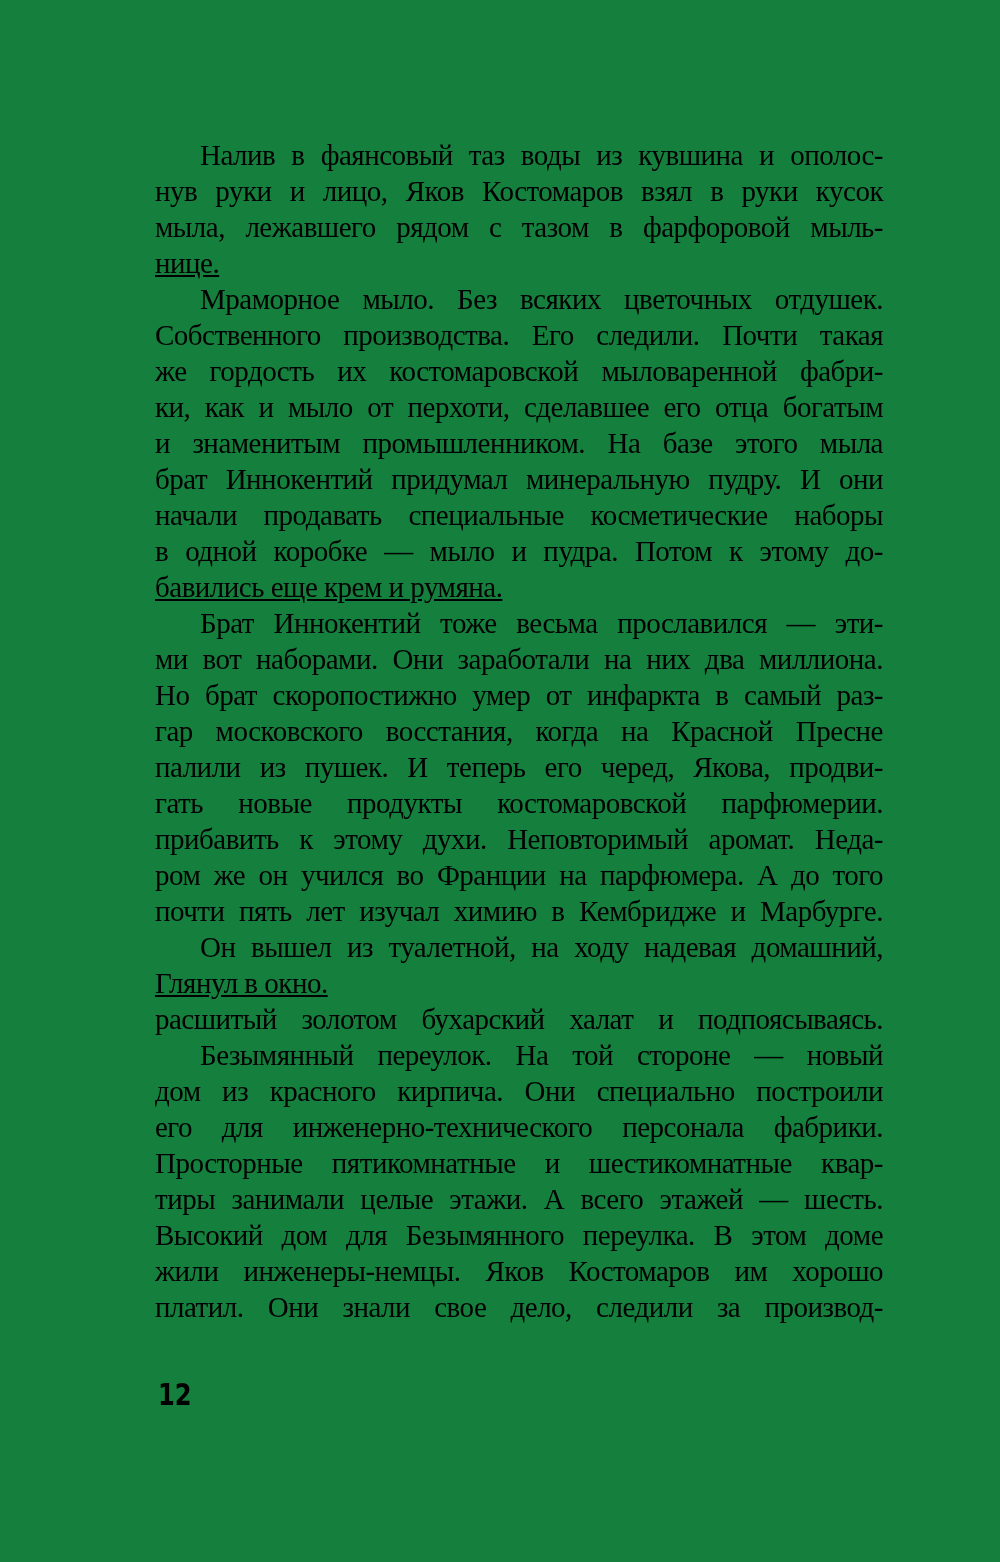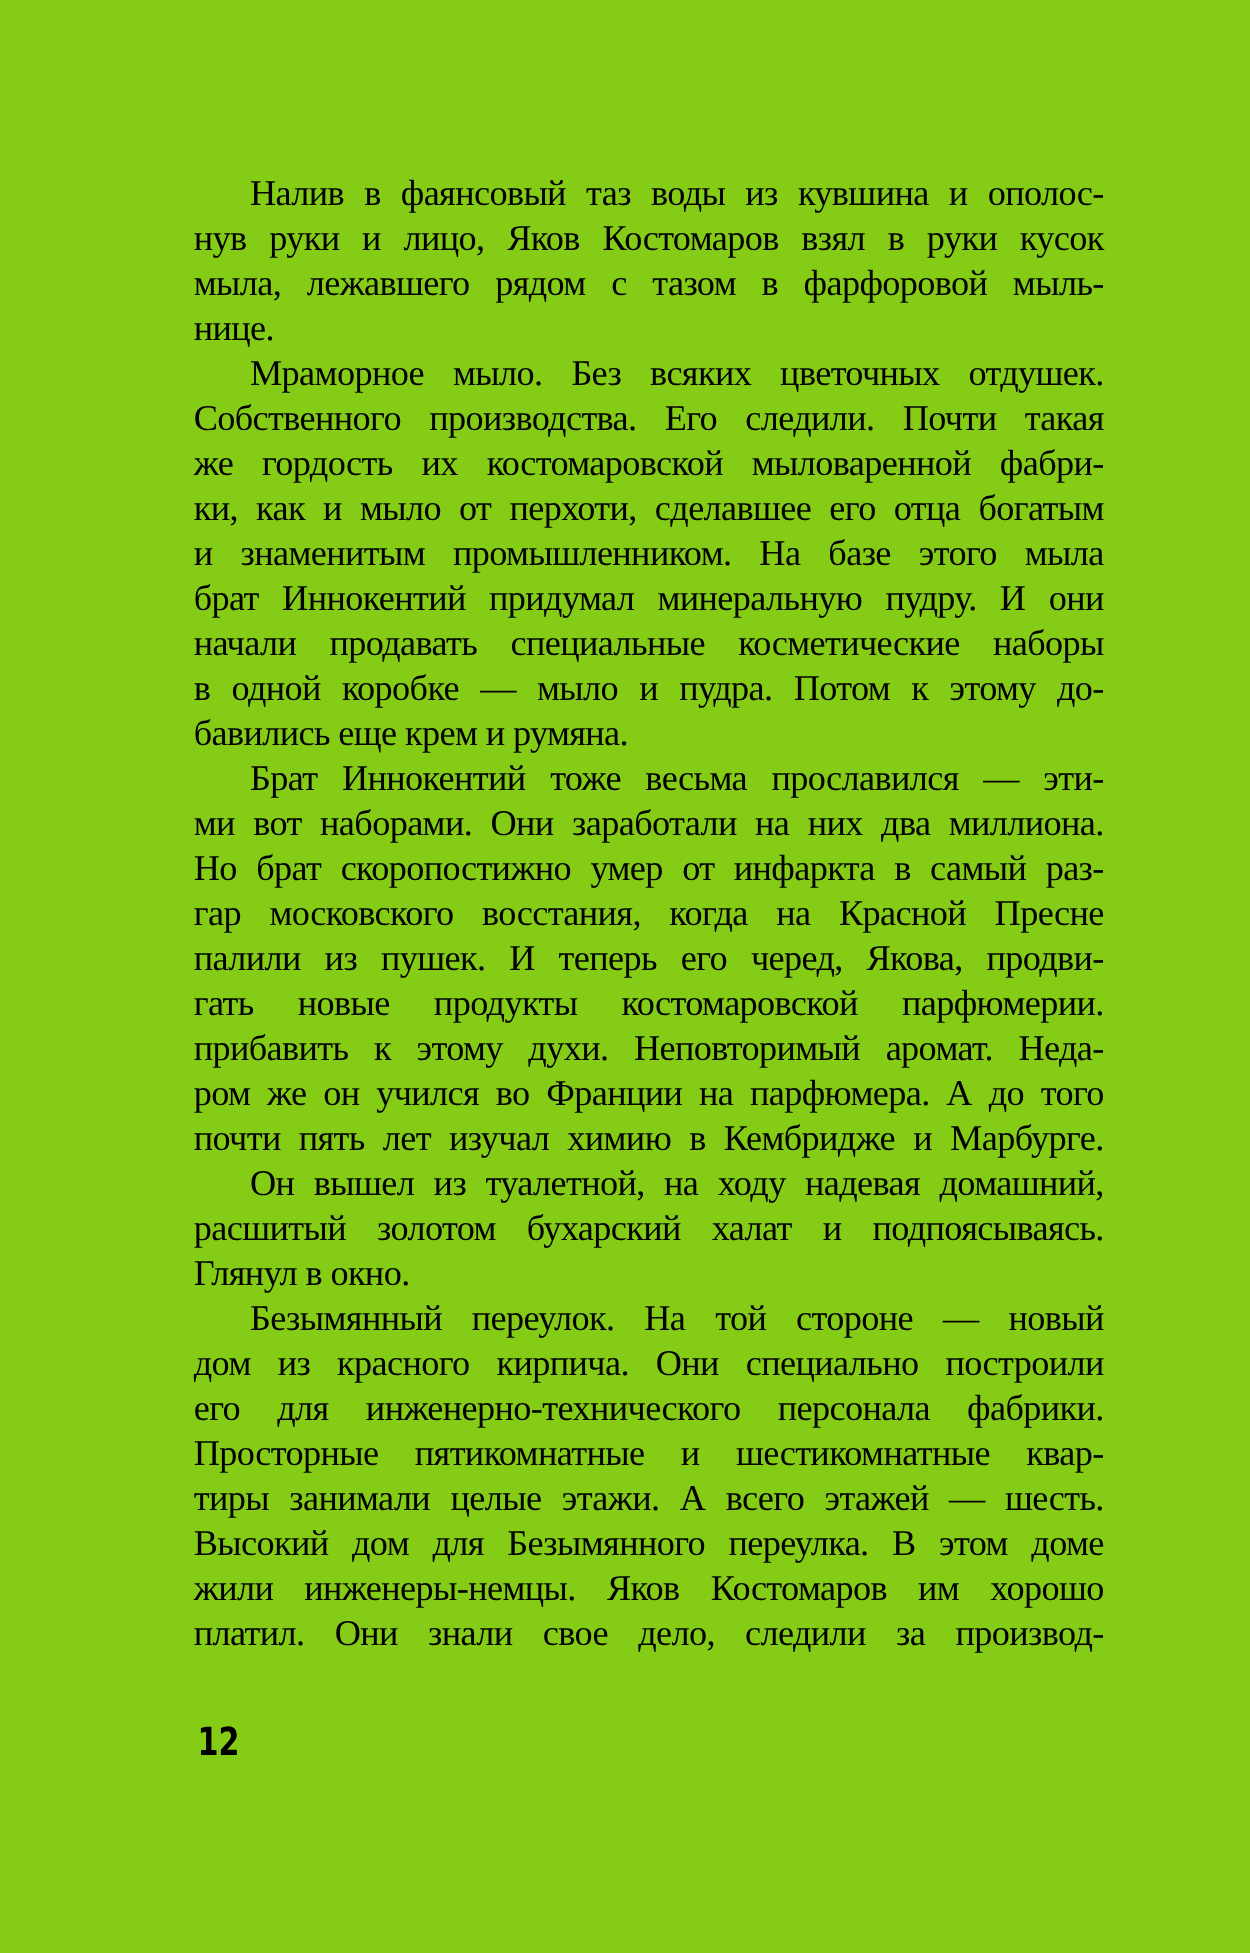--- a/index.html
+++ b/index.html
@@ -8,38 +8,38 @@
     height: 1562px;
     background: #ffffff;
     color: #000000;
     font-family: "Liberation Serif", "DejaVu Serif", serif;
     position: relative;
     overflow: hidden;
   }
   .sheet {
     position: absolute;
     inset: 0;
-    background: #84cc16;
+    background: #15803d;
   }
   .text-block {
     position: absolute;
     left: 155px;
     top: 137px;
     width: 728px;
   }
   .line {
     font-size: 29px;
     line-height: 36px;
     letter-spacing: -0.5px;
     text-align: justify;
     text-align-last: justify;
     white-space: normal;
   }
   .line.indent { text-indent: 45px; }
-  .line.para-end { text-align-last: left; }
+  .line.para-end { text-align-last: left; text-decoration: underline; }
   .page-number {
     position: absolute;
     left: 158px;
     top: 1376px;
     font-family: "DejaVu Sans", "Liberation Sans", sans-serif;
     font-weight: 700;
     font-size: 31px;
     transform: scaleX(0.78);
     transform-origin: left center;
   }
@@ -65,22 +65,22 @@
       <div class="line indent">Брат Иннокентий тоже весьма прославился — эти-</div>
       <div class="line">ми вот наборами. Они заработали на них два миллиона.</div>
       <div class="line">Но брат скоропостижно умер от инфаркта в самый раз-</div>
       <div class="line">гар московского восстания, когда на Красной Пресне</div>
       <div class="line">палили из пушек. И теперь его черед, Якова, продви-</div>
       <div class="line">гать новые продукты костомаровской парфюмерии.</div>
       <div class="line">прибавить к этому духи. Неповторимый аромат. Неда-</div>
       <div class="line">ром же он учился во Франции на парфюмера. А до того</div>
       <div class="line">почти пять лет изучал химию в Кембридже и Марбурге.</div>
       <div class="line indent">Он вышел из туалетной, на ходу надевая домашний,</div>
+      <div class="line para-end">Глянул в окно.</div>
       <div class="line">расшитый золотом бухарский халат и подпоясываясь.</div>
-      <div class="line para-end">Глянул в окно.</div>
       <div class="line indent">Безымянный переулок. На той стороне — новый</div>
       <div class="line">дом из красного кирпича. Они специально построили</div>
       <div class="line">его для инженерно-технического персонала фабрики.</div>
       <div class="line">Просторные пятикомнатные и шестикомнатные квар-</div>
       <div class="line">тиры занимали целые этажи. А всего этажей — шесть.</div>
       <div class="line">Высокий дом для Безымянного переулка. В этом доме</div>
       <div class="line">жили инженеры-немцы. Яков Костомаров им хорошо</div>
       <div class="line">платил. Они знали свое дело, следили за производ-</div>
     </section>
   <div class="page-number">12</div>

